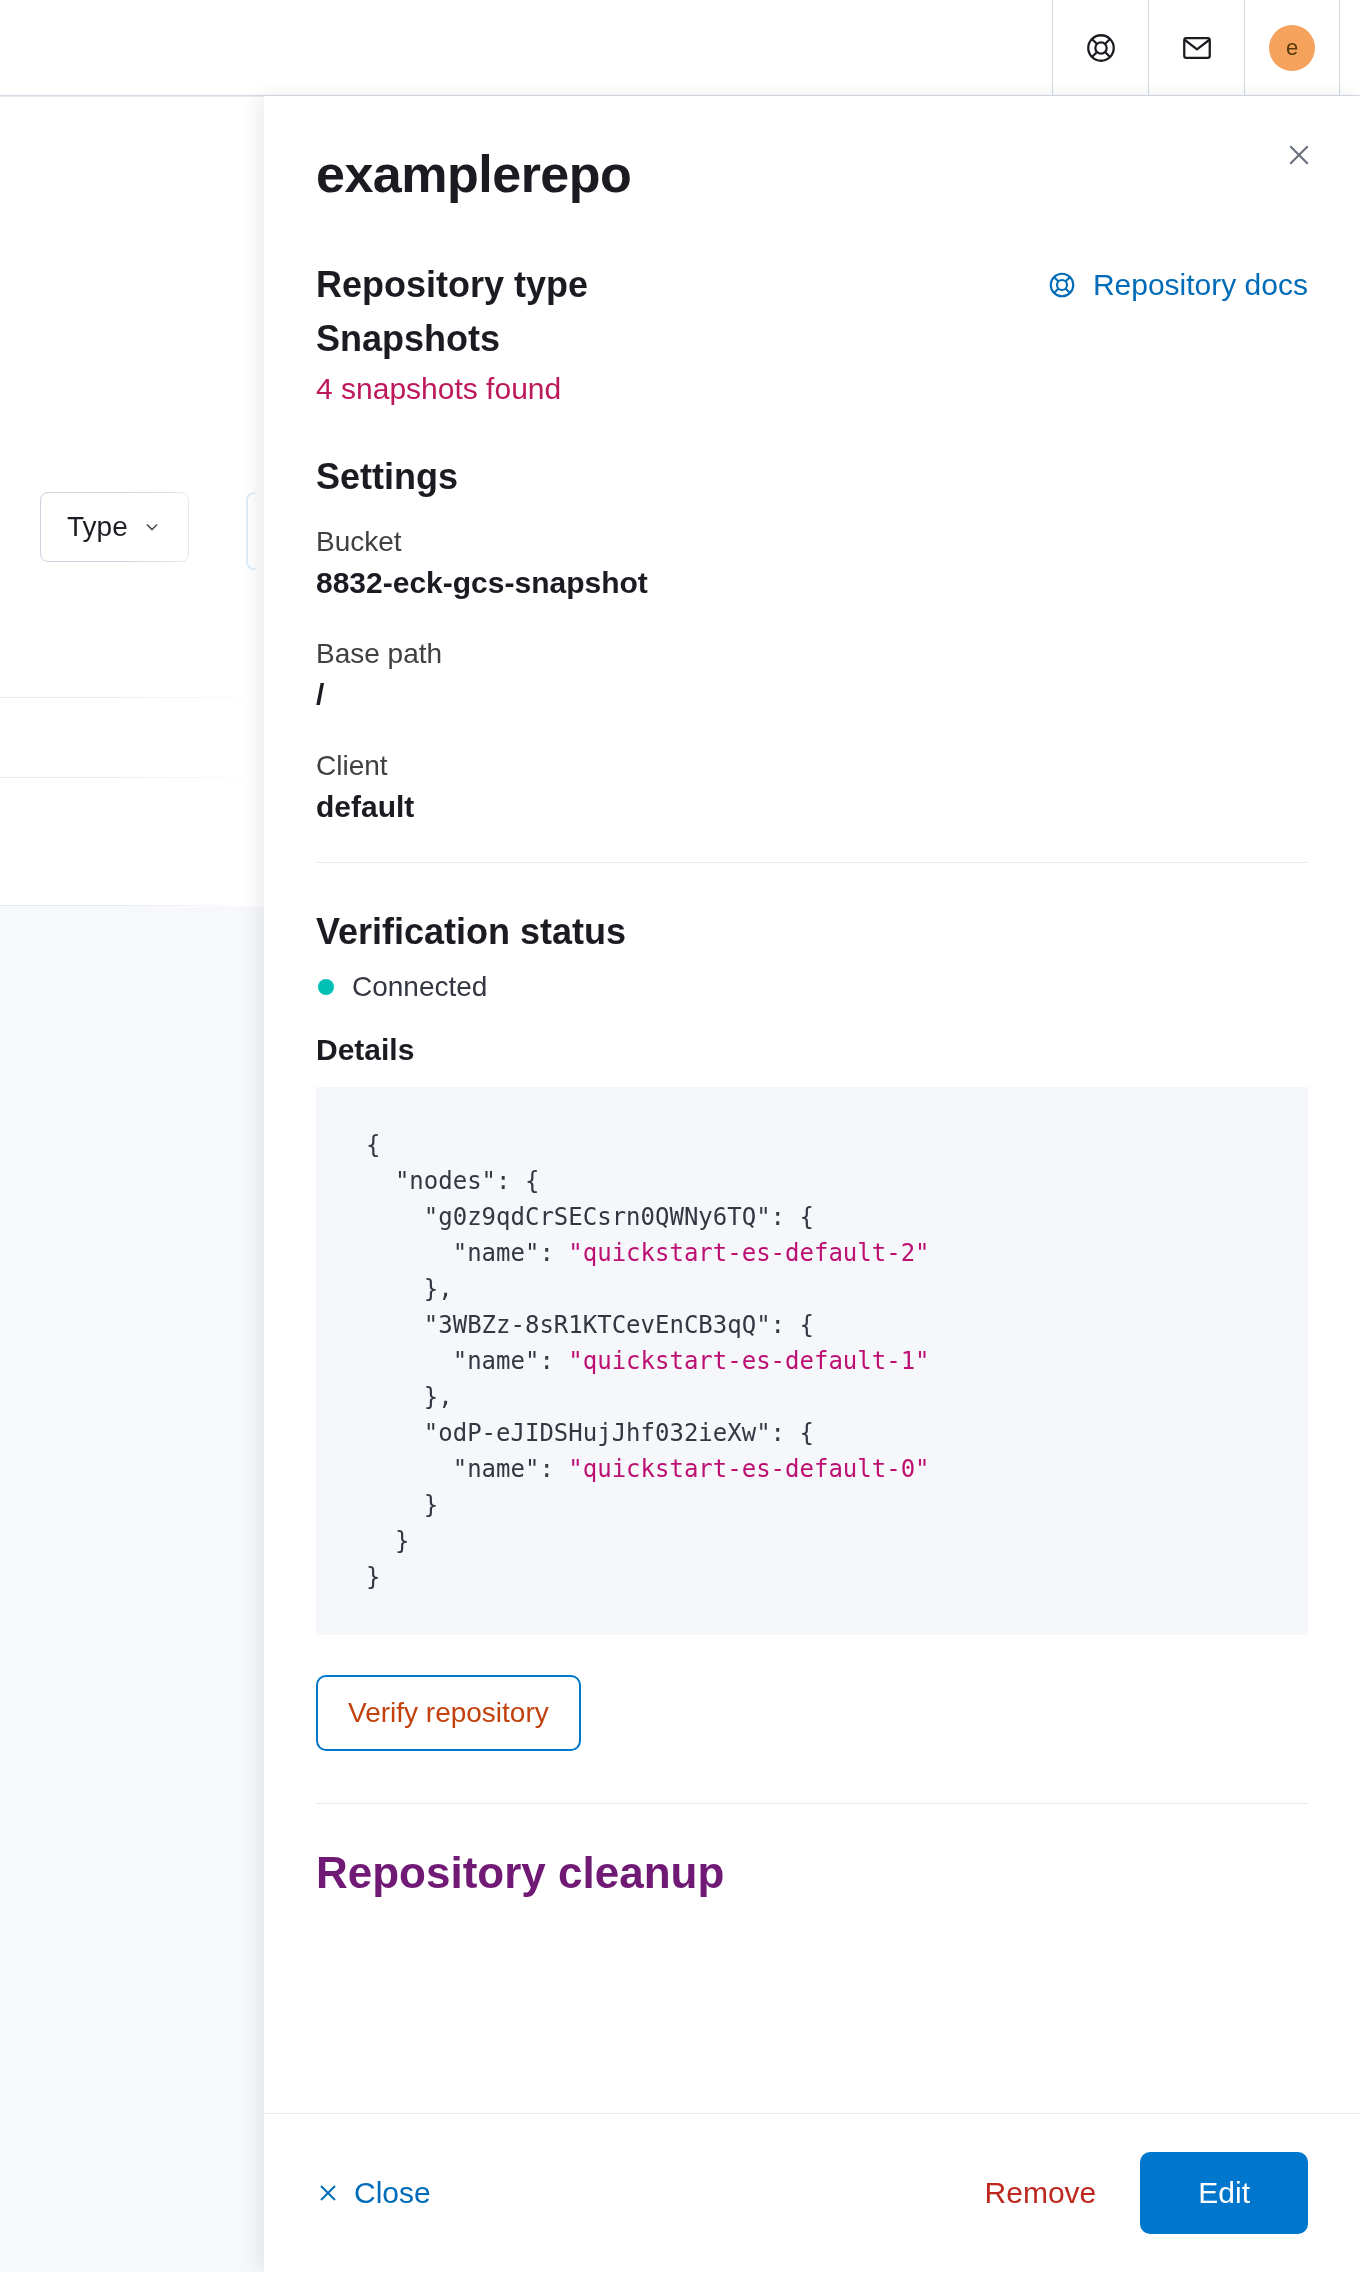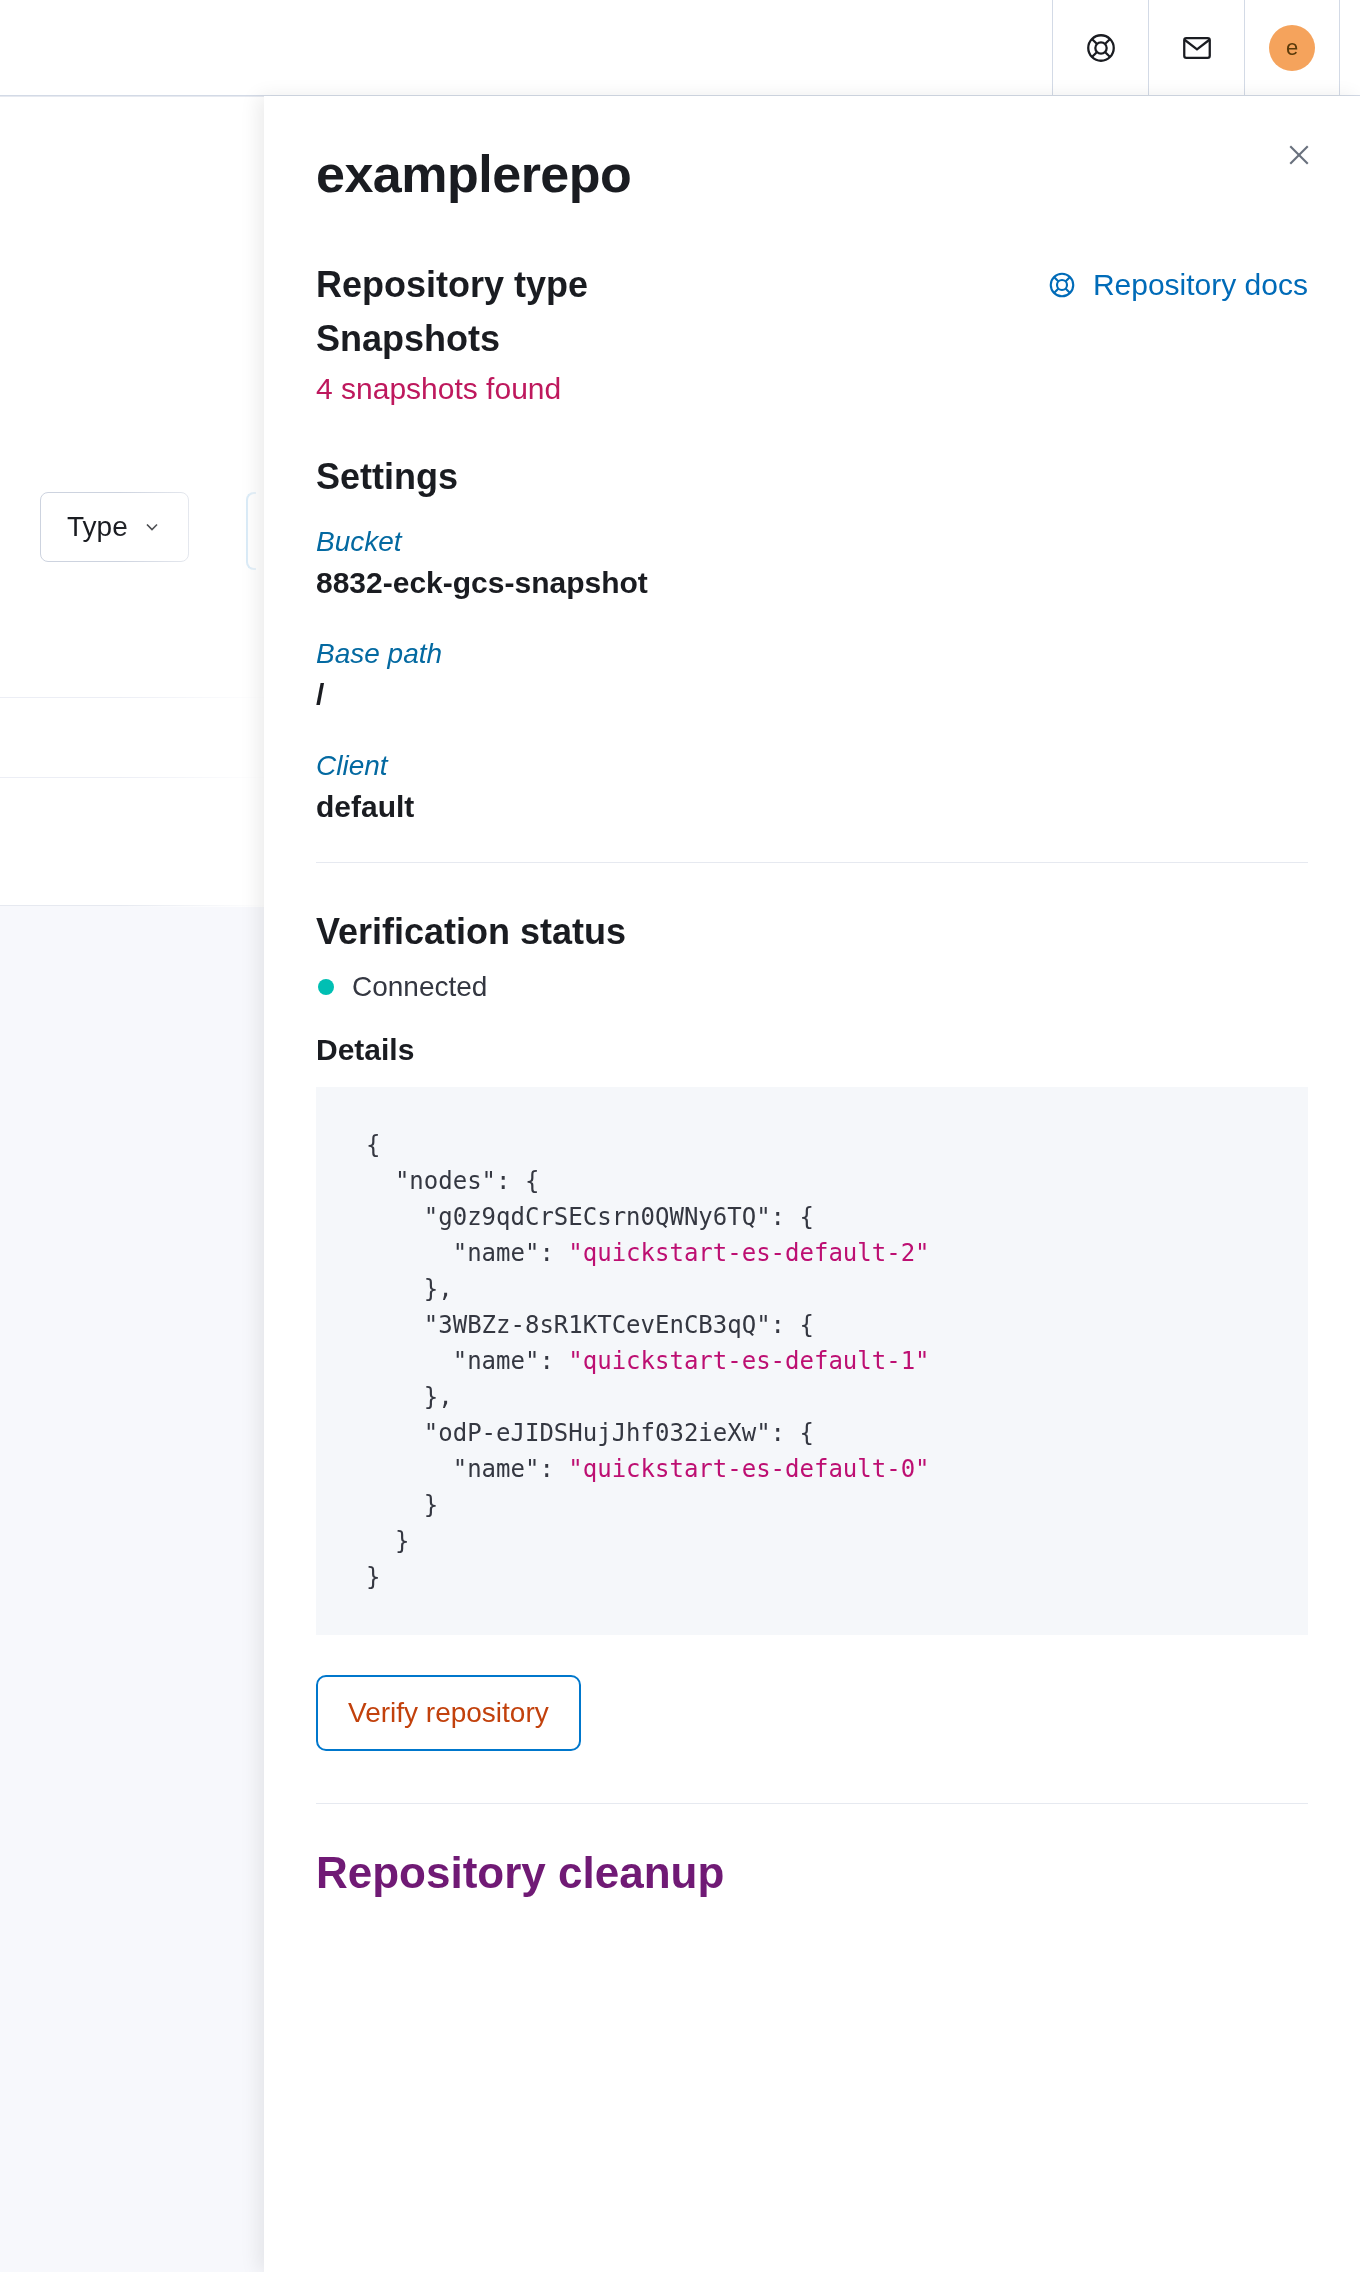--- a/index.html
+++ b/index.html
@@ -149,21 +149,21 @@
       color: #006bb8;
       font-size: 30px;
       cursor: pointer;
     }
     .docs-link svg { width: 30px; height: 30px; stroke: #006bb8; stroke-width: 1.7; fill: none; }
 
     .section-val { font-size: 30px; color: #343741; margin-bottom: 50px; }
     .link { color: #be185d; cursor: pointer; }
 
     .settings-list .item { margin-bottom: 38px; }
-    .settings-list .lbl { font-size: 28px; color: #0369a1; margin-bottom: 8px; font-style: italic; }
+    .settings-list .lbl { font-size: 28px; color: #404040; margin-bottom: 8px; }
     .settings-list .val { font-size: 30px; font-weight: 700; }
 
     .hr { border: none; border-top: 1px solid #e6e9f0; margin: 36px 0 48px 0; }
 
     .status-row { display: flex; align-items: center; gap: 18px; margin: 18px 0 30px 2px; }
     .status-dot { width: 16px; height: 16px; border-radius: 50%; background: #00bfb3; }
     .status-text { font-size: 28px; color: #343741; }
 
     .details-h { font-size: 30px; font-weight: 700; margin-bottom: 20px; }
 
@@ -339,15 +339,28 @@
   }
 }</div>
 
     <button class="verify-btn">Verify repository</button>
 
     <hr class="hr" style="margin-top:52px; margin-bottom:44px;">
 
     <div class="cleanup-h">Repository cleanup</div>
   </div>
 
+  <div class="flyout-footer">
+    <div class="footer-left">
+      <svg viewBox="0 0 24 24">
+          <line x1="5" y1="5" x2="19" y2="19"></line>
+          <line x1="19" y1="5" x2="5" y2="19"></line>
+        </svg>
+      <span>Close</span>
+    </div>
+    <div class="footer-right">
+      <button class="remove-btn">Remove</button>
+      <button class="edit-btn">Edit</button>
+    </div>
+  </div>
 
   <div class="flyout-scroll-track"></div>
 </div>
 
 </body></html>

